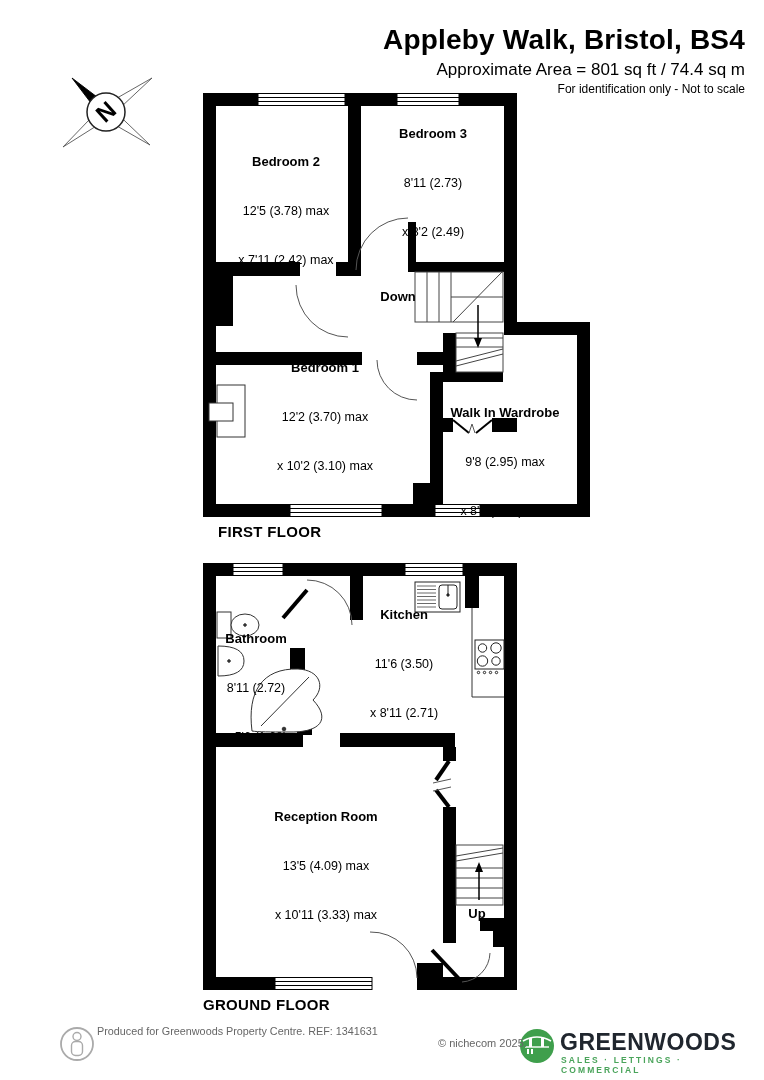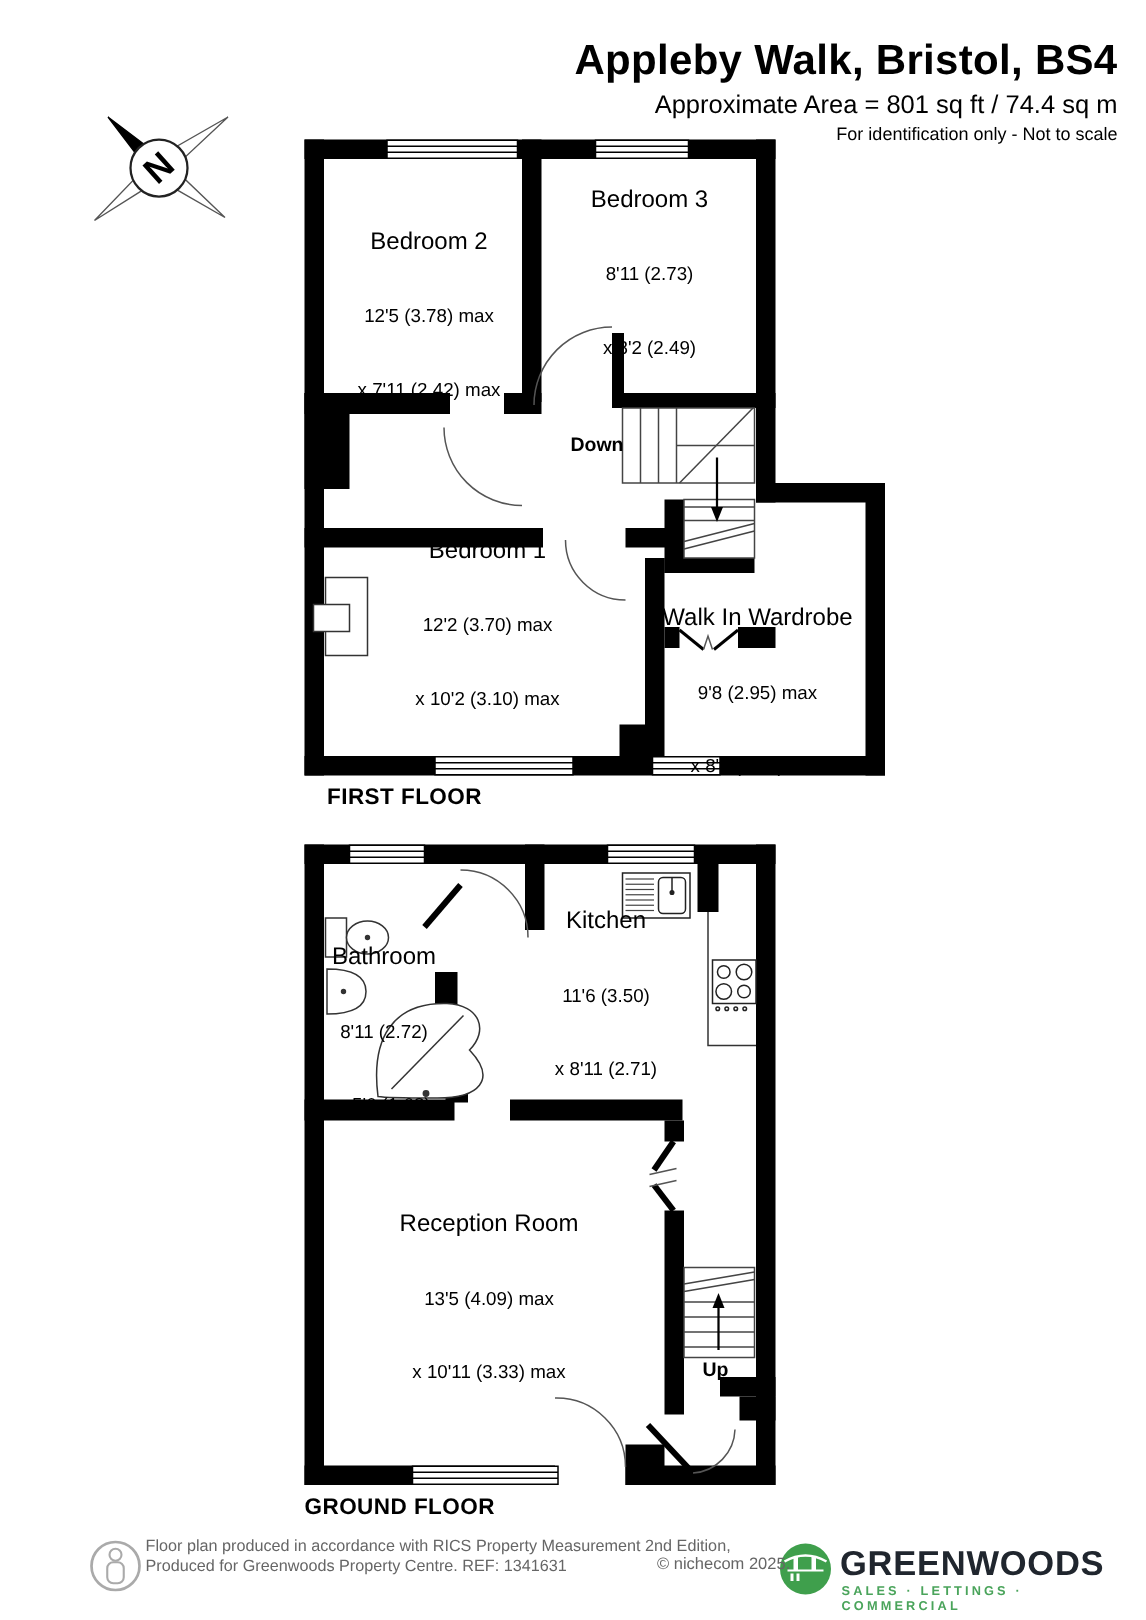--- a/index.html
+++ b/index.html
@@ -4,21 +4,21 @@
 <style>
   html,body{margin:0;padding:0;background:#fff;}
   body{width:764px;height:1080px;position:relative;overflow:hidden;
        font-family:"Liberation Sans", sans-serif;color:#000;}
   svg{position:absolute;left:0;top:0;}
   .abs{position:absolute;}
   .hdr-title{right:19px;top:24px;font-size:28px;font-weight:bold;letter-spacing:.2px;}
   .hdr-area{right:19px;top:60px;font-size:17px;}
   .hdr-note{right:19px;top:82px;font-size:12px;}
   .rlabel{position:absolute;transform:translate(-50%,-50%);text-align:center;white-space:nowrap;line-height:13.5px;}
-  .rname{font-weight:normal;font-size:16px;}
+  .rname{font-weight:bold;font-size:13px;}
   .rdim{font-size:12.5px;margin-top:36px;}
   .stairlbl{position:absolute;transform:translate(-50%,-50%);font-weight:bold;font-size:13px;}
   .floorlbl{position:absolute;font-weight:bold;font-size:15px;letter-spacing:.3px;}
   .foot-text{left:97px;top:1025px;font-size:10.8px;line-height:12.6px;color:#666;}
   .foot-copy{left:438px;top:1037px;font-size:11px;color:#666;}
   .brand-name{left:560px;top:1029px;font-size:23px;font-weight:bold;color:#20262e;letter-spacing:.5px;}
   .brand-tag{left:561px;top:1055px;font-size:8.5px;color:#4aa45b;letter-spacing:2.1px;font-weight:bold;}
 </style>
 </head>
 <body>
@@ -258,18 +258,17 @@
 </div>
 <div class="rlabel" style="left:326px;top:866px;">
   <div class="rname">Reception Room</div>
   <div class="rdim">13'5 (4.09) max</div>
   <div class="rdim">x 10'11 (3.33) max</div>
 </div>
 <div class="stairlbl" style="left:477px;top:913px;">Up</div>
 <div class="floorlbl" style="left:203px;top:996px;">GROUND FLOOR</div>
 
 <div class="abs foot-text">
-  <div>Floor plan produced in accordance with RICS Property Measurement 2nd Edition,</div>
   <div>Produced for Greenwoods Property Centre.   REF: 1341631</div>
 </div>
 <div class="abs foot-copy">© nichecom 2025.</div>
 <div class="abs brand-name">GREENWOODS</div>
 <div class="abs brand-tag">SALES  ·  LETTINGS  ·  COMMERCIAL</div>
 
 </body></html>

